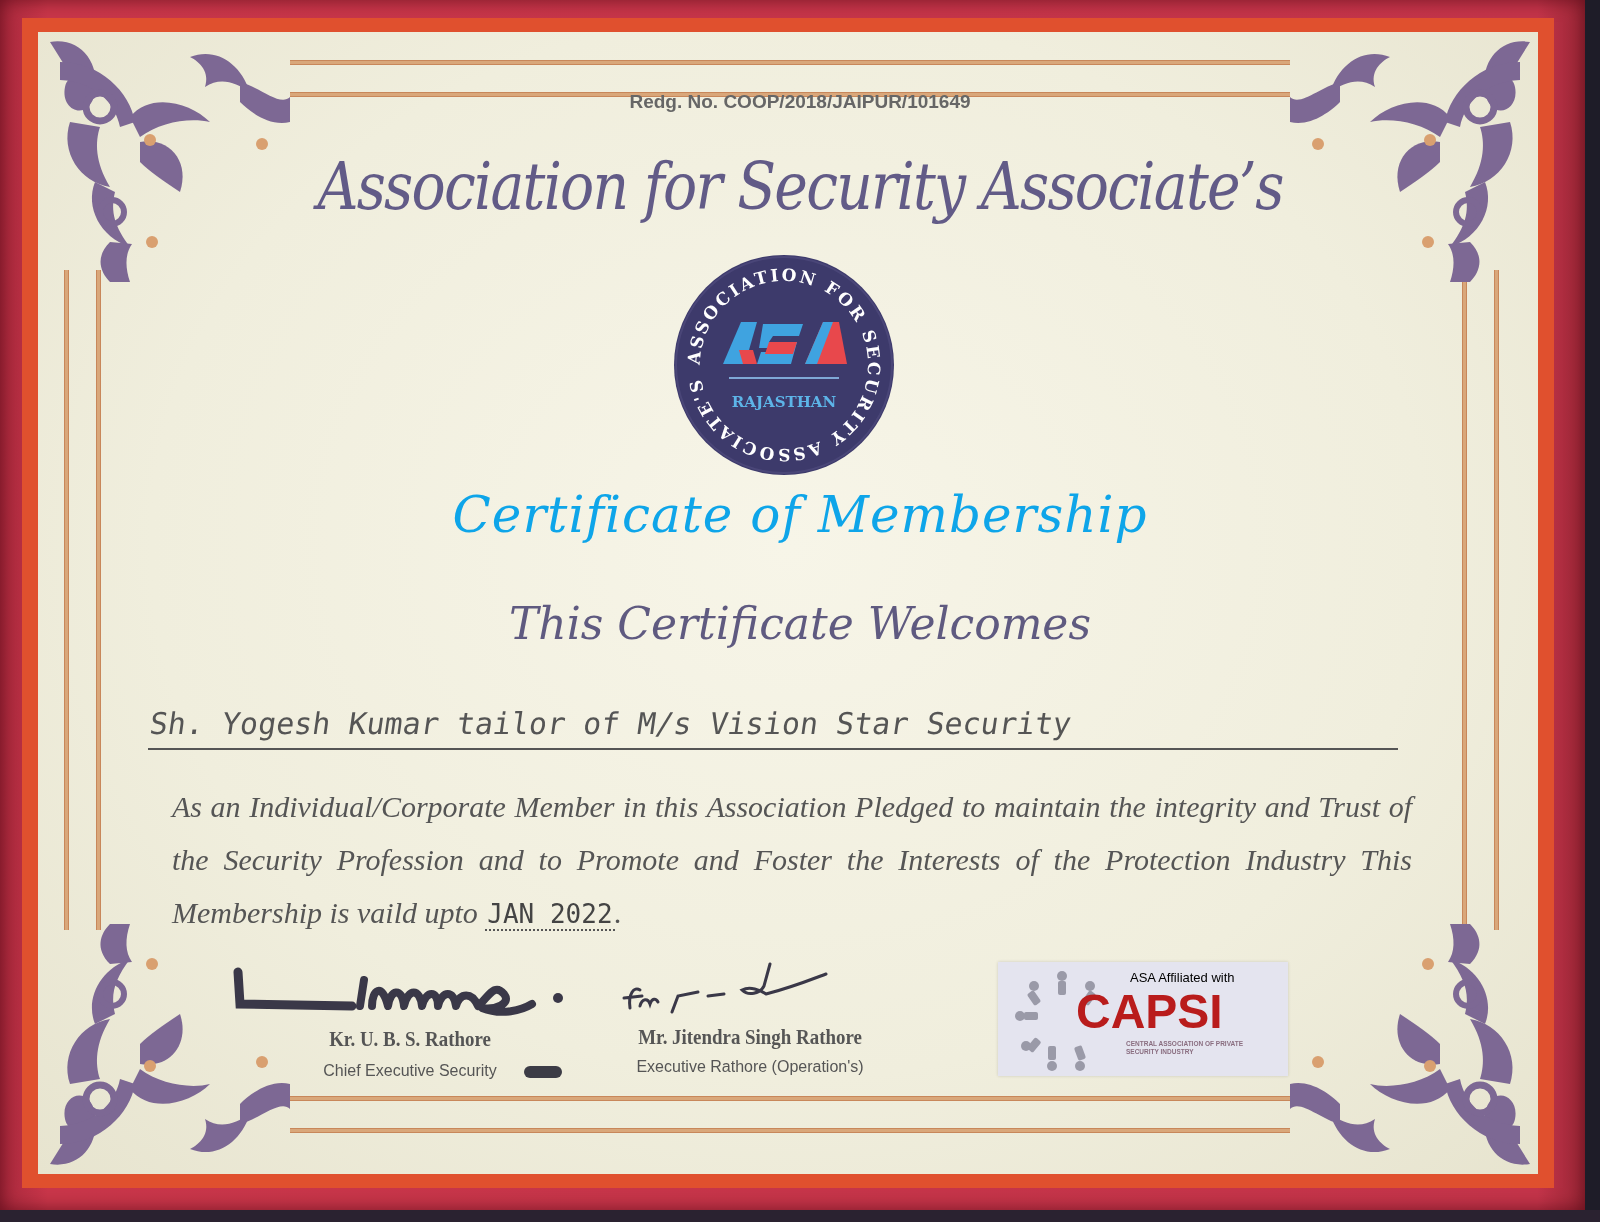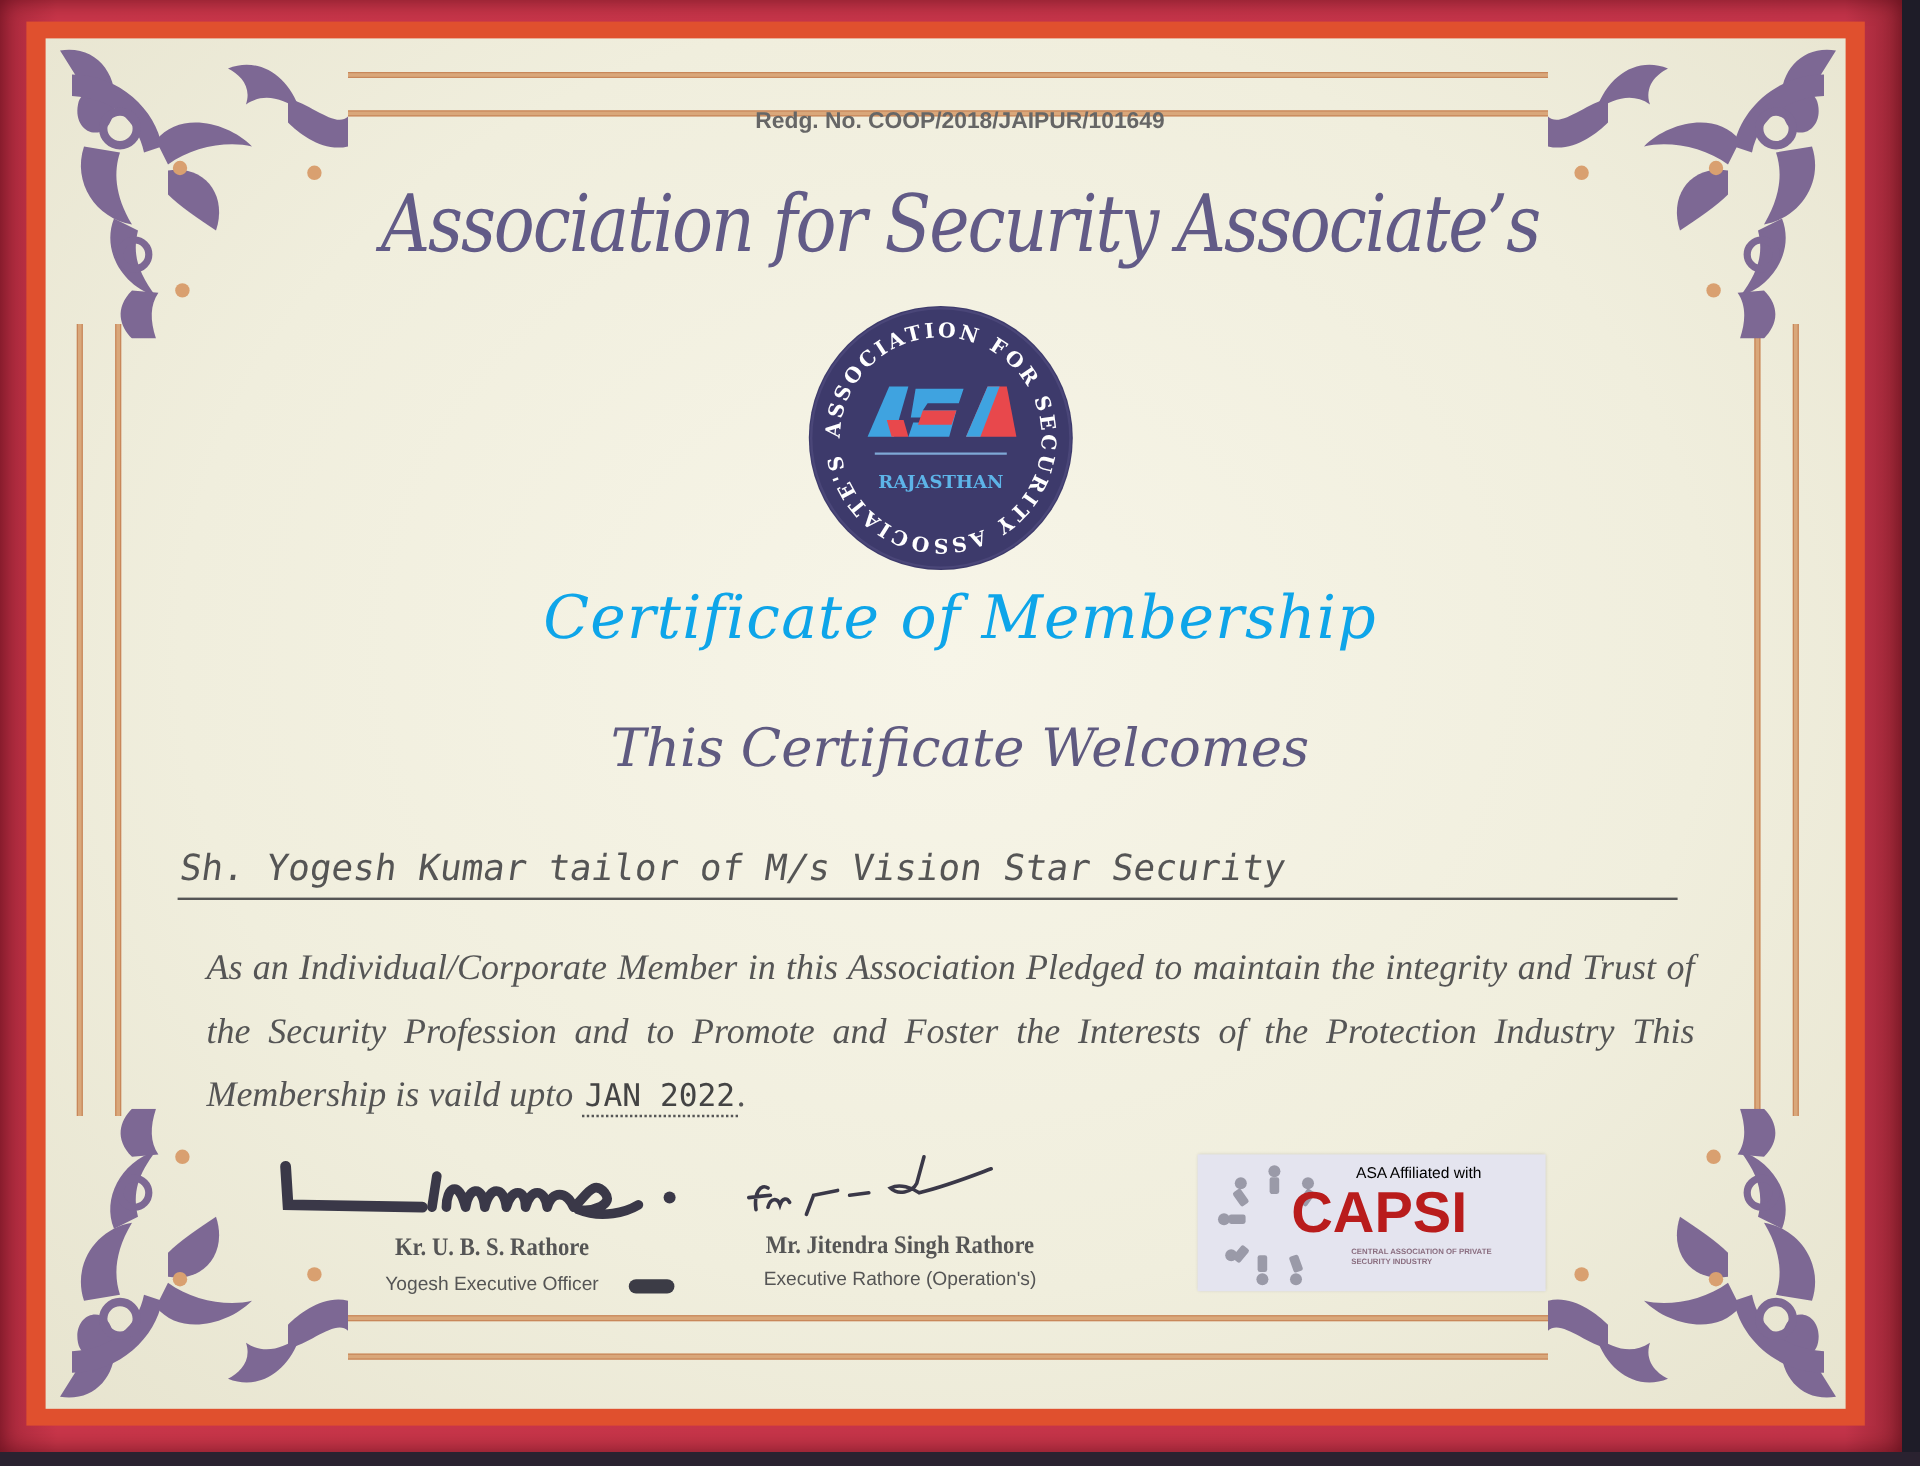--- a/index.html
+++ b/index.html
@@ -231,21 +231,21 @@
 </div>
 <div class="sig2">
   <svg viewBox="0 0 220 60" width="220" height="60">
     <path d="M10 48 C8 34 14 26 20 30 M4 38 L22 36 M20 46 C22 38 28 38 30 44 C32 38 36 38 38 42" fill="none" stroke="#3a3848" stroke-width="3" stroke-linecap="round"></path>
     <path d="M52 52 L58 36 L78 32 M88 36 L104 34" fill="none" stroke="#3a3848" stroke-width="3" stroke-linecap="round"></path>
     <path d="M150 4 L144 26 C140 34 128 36 122 30 C130 26 140 30 146 34 C170 28 190 20 206 14" fill="none" stroke="#3a3848" stroke-width="3" stroke-linecap="round"></path>
   </svg>
 </div>
 
 <div class="signer" style="left:290px; width:240px; top:1027px;">Kr. U. B. S. Rathore</div>
-<div class="signer-role" style="left:290px; width:240px; top:1062px;">Yogesh Executive Officer</div>
+<div class="signer-role" style="left:290px; width:240px; top:1062px;">Chief Executive Security</div>
 <div class="dash-mark"></div>
 <div class="signer" style="left:590px; width:320px; top:1025px;">Mr. Jitendra Singh Rathore</div>
 <div class="signer-role" style="left:590px; width:320px; top:1058px;">Executive Rathore (Operation's)</div>
 
 <div class="capsi">
   <svg class="capsi-ring" viewBox="0 0 100 106">
     <g fill="#9a9aa8">
       <circle cx="50" cy="10" r="5"></circle>
         <rect x="46" y="15" width="8" height="14" rx="2"></rect>
       <circle cx="78" cy="20" r="5"></circle>

